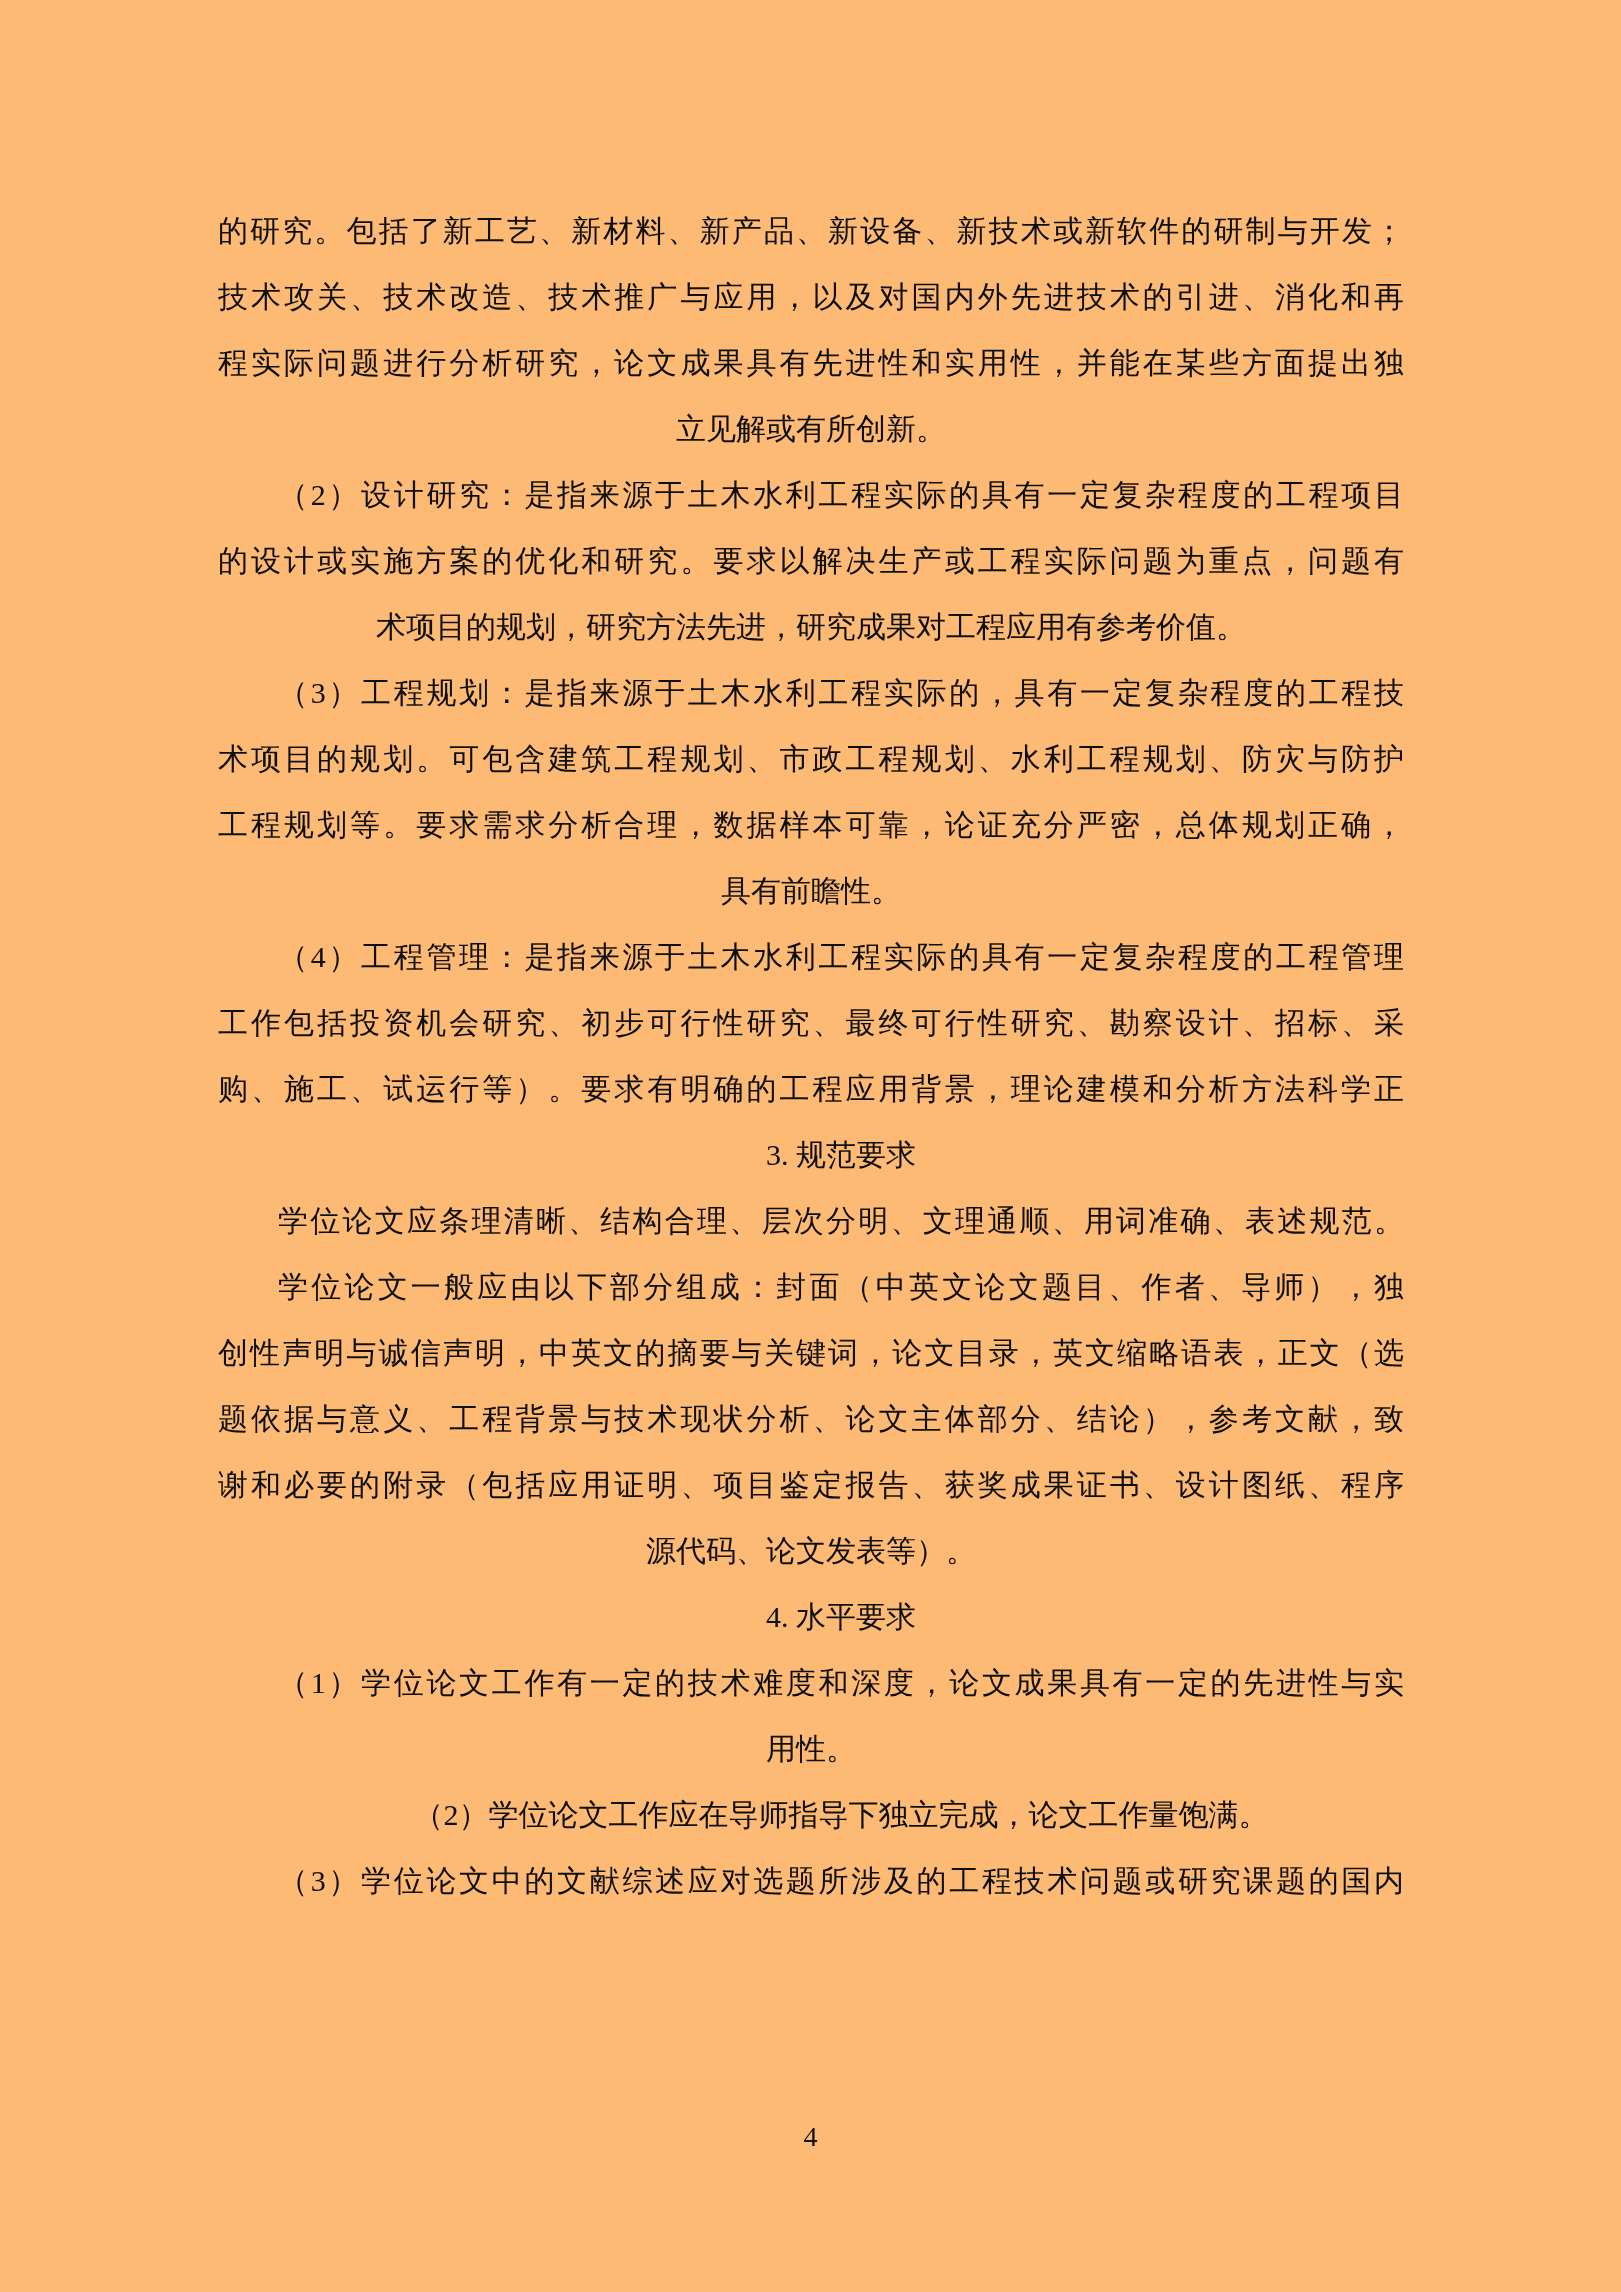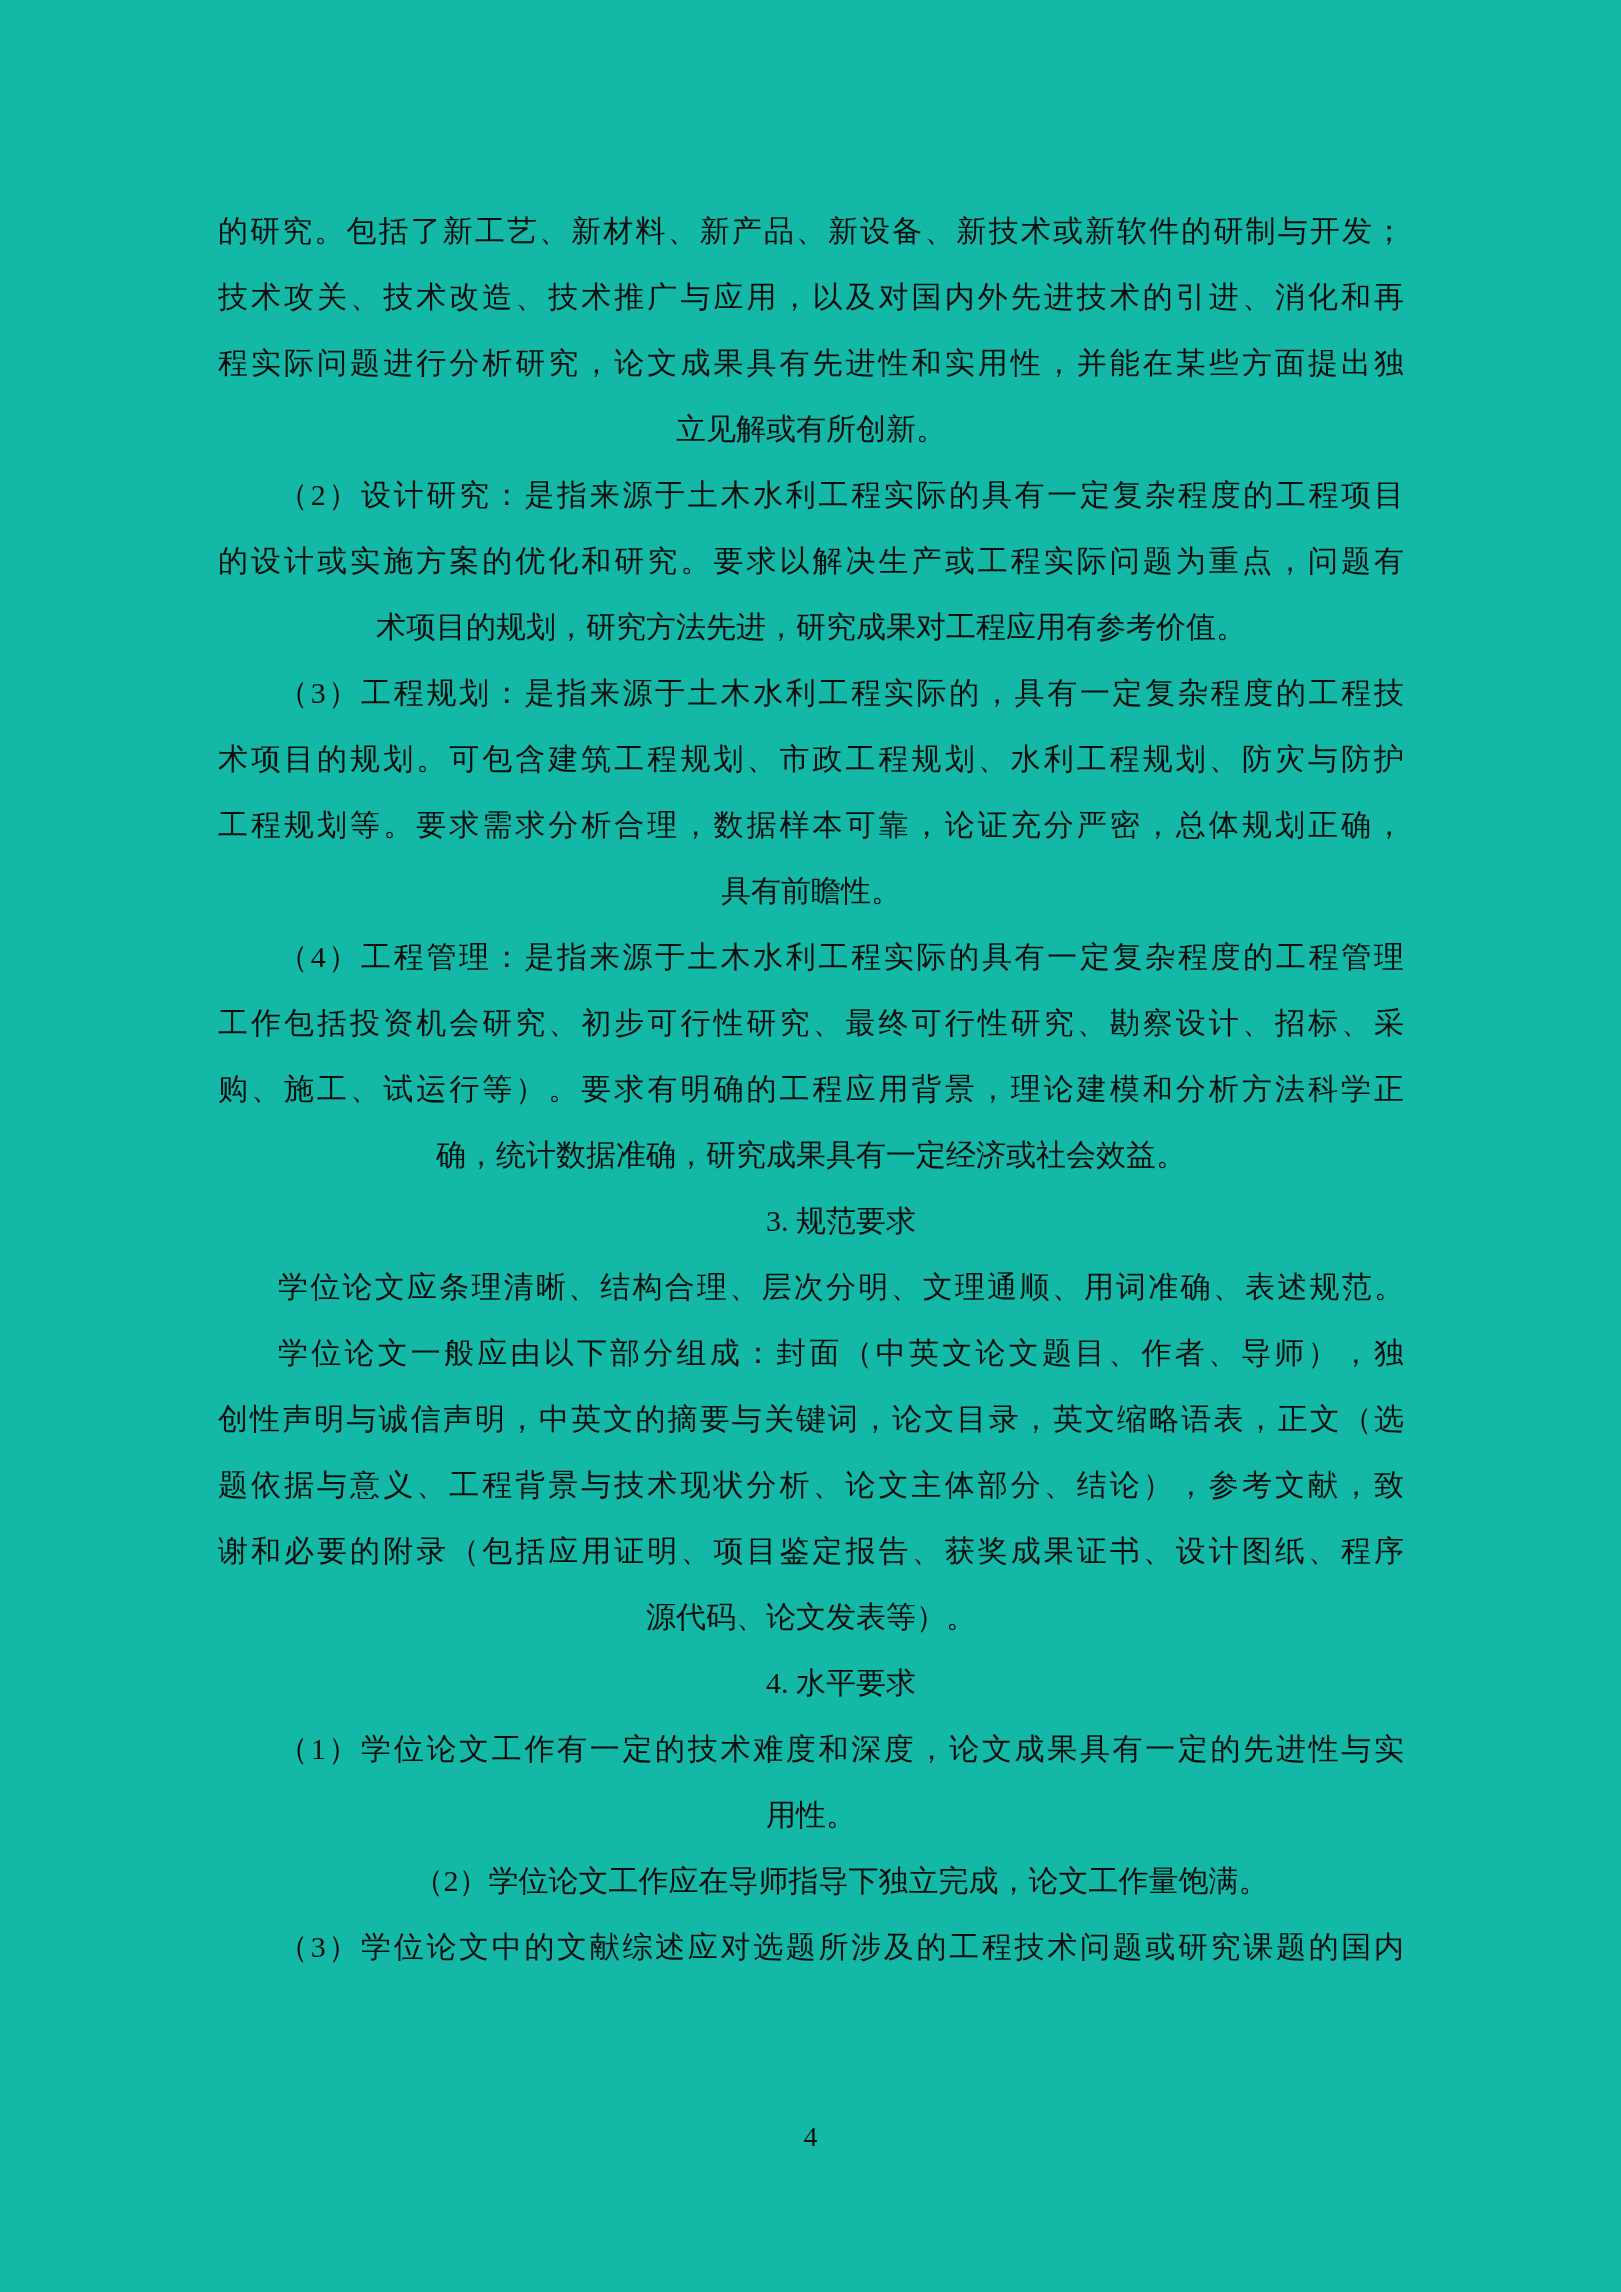--- a/index.html
+++ b/index.html
@@ -11,21 +11,21 @@
     width: 1621px;
     height: 2293px;
     position: relative;
     overflow: hidden;
     font-family: "Liberation Serif", "DejaVu Serif", serif;
     color: #0e0e0e;
   }
   .page {
     position: absolute;
     inset: 0;
-    background: #14b8a6;
+    background: #fdba74;
   }
   .content {
     position: absolute;
     left: 218px;
     top: 198px;
     width: 1186px;
   }
   .line {
     height: 66px;
     line-height: 66px;
@@ -72,21 +72,20 @@
     <div class="line indent fill">（2）设计研究：是指来源于土木水利工程实际的具有一定复杂程度的工程项目</div>
     <div class="line fill">的设计或实施方案的优化和研究。要求以解决生产或工程实际问题为重点，问题有</div>
     <div class="line">术项目的规划，研究方法先进，研究成果对工程应用有参考价值。</div>
     <div class="line indent fill">（3）工程规划：是指来源于土木水利工程实际的，具有一定复杂程度的工程技</div>
     <div class="line fill">术项目的规划。可包含建筑工程规划、市政工程规划、水利工程规划、防灾与防护</div>
     <div class="line fill">工程规划等。要求需求分析合理，数据样本可靠，论证充分严密，总体规划正确，</div>
     <div class="line">具有前瞻性。</div>
     <div class="line indent fill">（4）工程管理：是指来源于土木水利工程实际的具有一定复杂程度的工程管理</div>
     <div class="line fill">工作包括投资机会研究、初步可行性研究、最终可行性研究、勘察设计、招标、采</div>
     <div class="line fill">购、施工、试运行等）。要求有明确的工程应用背景，理论建模和分析方法科学正</div>
-    <div class="line">确，统计数据准确，研究成果具有一定经济或社会效益。</div>
     <div class="line indent">3. 规范要求</div>
     <div class="line indent fill">学位论文应条理清晰、结构合理、层次分明、文理通顺、用词准确、表述规范。</div>
     <div class="line indent fill">学位论文一般应由以下部分组成：封面（中英文论文题目、作者、导师），独</div>
     <div class="line fill">创性声明与诚信声明，中英文的摘要与关键词，论文目录，英文缩略语表，正文（选</div>
     <div class="line fill">题依据与意义、工程背景与技术现状分析、论文主体部分、结论），参考文献，致</div>
     <div class="line fill">谢和必要的附录（包括应用证明、项目鉴定报告、获奖成果证书、设计图纸、程序</div>
     <div class="line">源代码、论文发表等）。</div>
     <div class="line indent">4. 水平要求</div>
     <div class="line indent fill">（1）学位论文工作有一定的技术难度和深度，论文成果具有一定的先进性与实</div>
     <div class="line">用性。</div>

